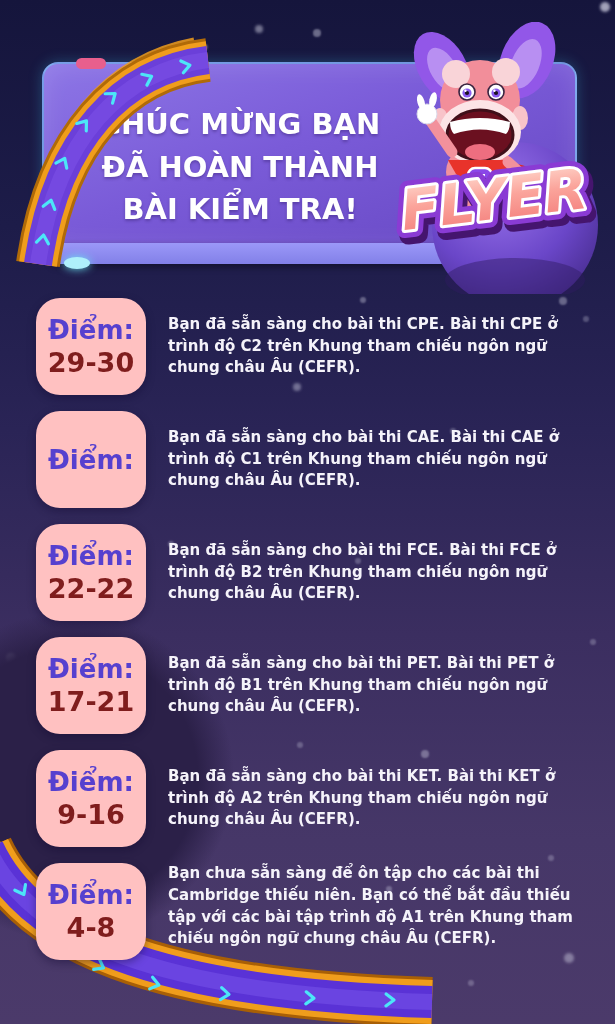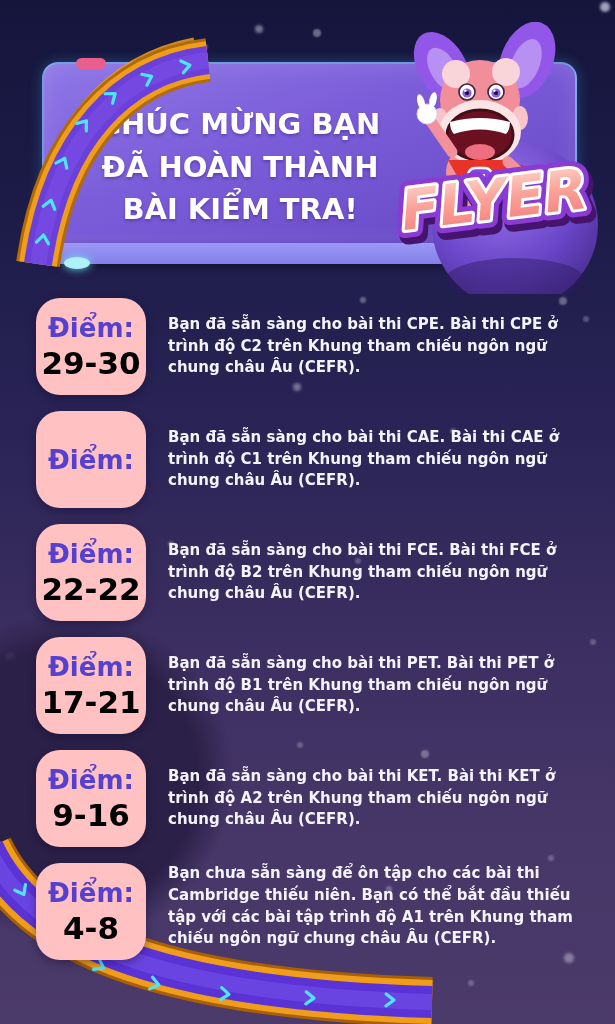--- a/index.html
+++ b/index.html
@@ -66,21 +66,21 @@
   
   .rows{position:absolute;left:36px;top:298px;width:543px;display:flex;flex-direction:column;gap:16px;}
   .row{display:flex;align-items:center;gap:22px;min-height:97px;}
   .row.row-top{align-items:flex-start;}
   .badge{
     flex:0 0 110px;min-height:97px;border-radius:24px;background:#ffc1c1;
     display:flex;flex-direction:column;align-items:center;justify-content:center;gap:2px;
     box-shadow:0 3px 9px rgba(15,8,45,.4);
   }
   .badge-label{color:#5640cf;font-weight:bold;font-size:26px;}
-  .badge-range{color:#000000;font-weight:bold;font-size:31px;}
+  .badge-range{color:#7f1d1d;font-weight:bold;font-size:27px;}
   .desc{flex:1;color:#f5f3fa;font-weight:bold;font-size:15px;line-height:1.45;}
 </style>
 </head>
 <body>
 
 <div class="stage">
 
   <div class="stars"></div>
   <div class="dark-planet"></div>
 

